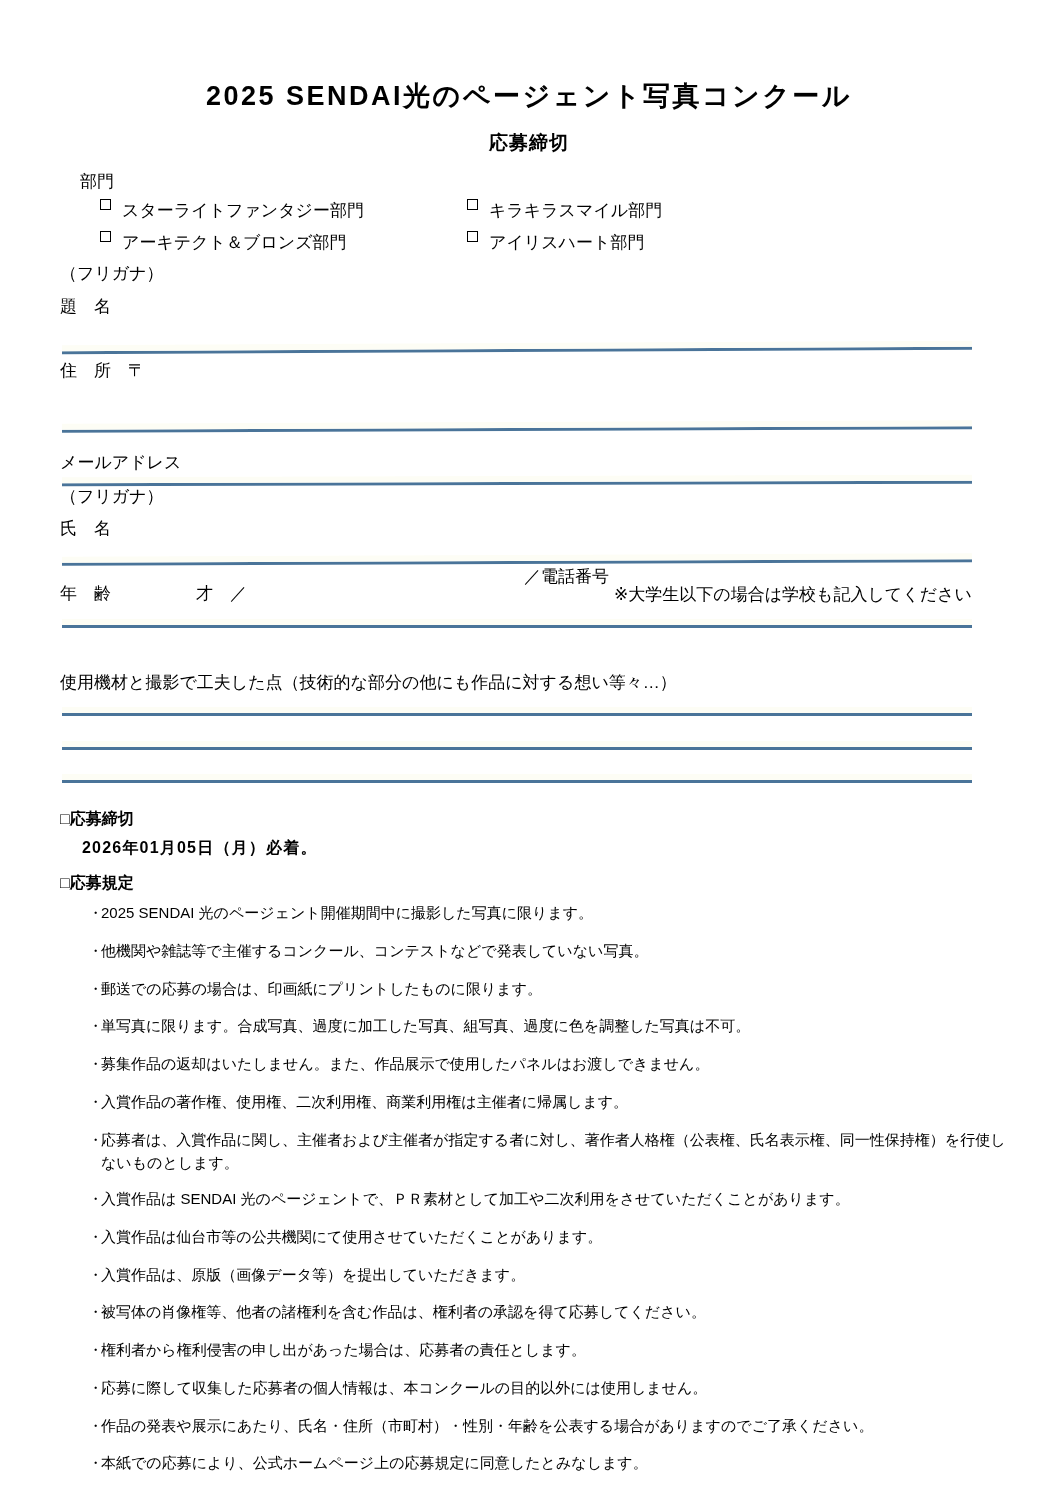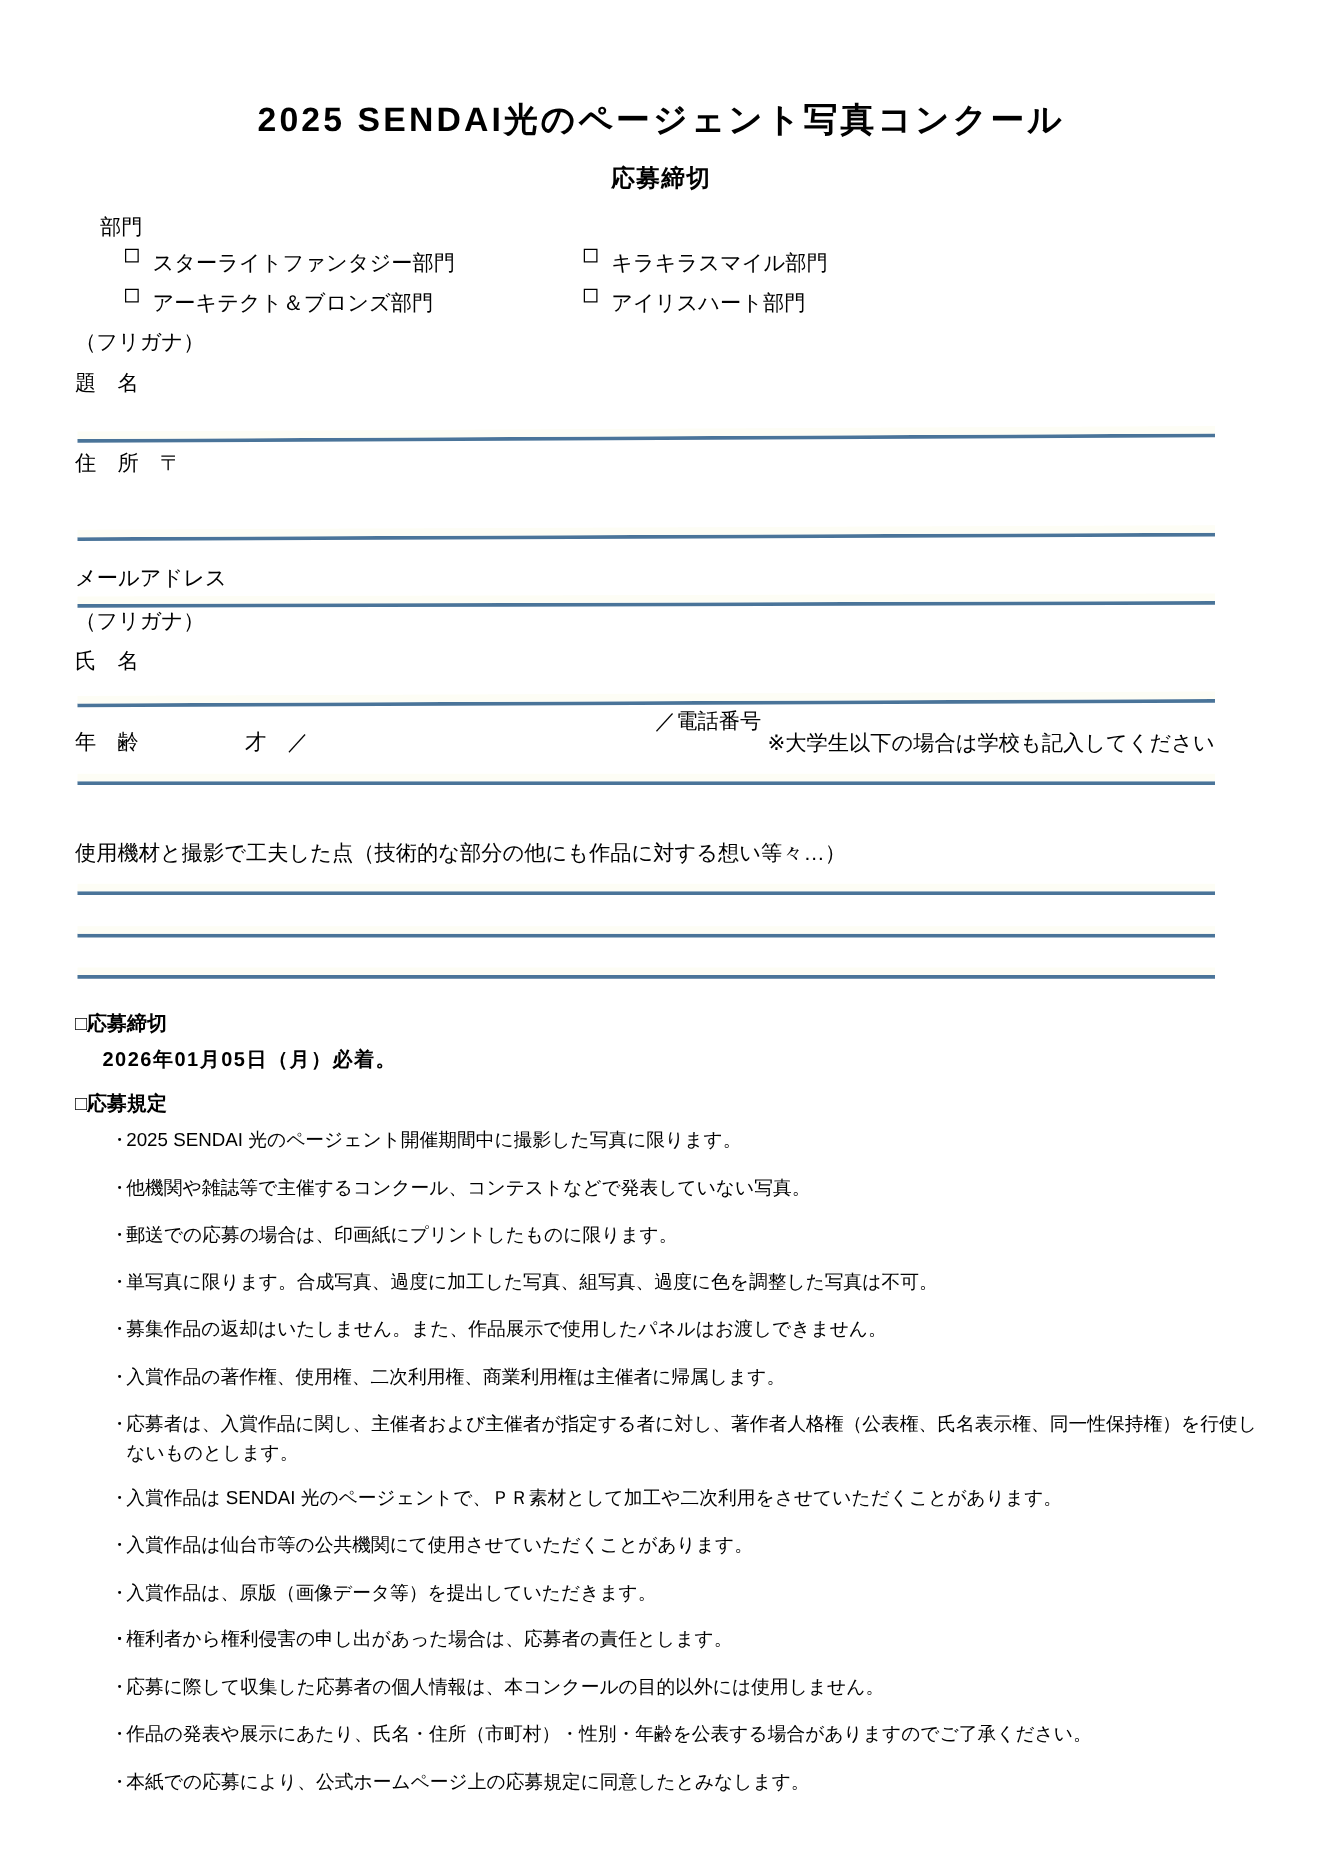--- a/index.html
+++ b/index.html
@@ -220,20 +220,20 @@
       <div class="rule-item"><span class="bullet">・</span><span>2025 SENDAI 光のページェント開催期間中に撮影した写真に限ります。</span></div>
       <div class="rule-item"><span class="bullet">・</span><span>他機関や雑誌等で主催するコンクール、コンテストなどで発表していない写真。</span></div>
       <div class="rule-item"><span class="bullet">・</span><span>郵送での応募の場合は、印画紙にプリントしたものに限ります。</span></div>
       <div class="rule-item"><span class="bullet">・</span><span>単写真に限ります。合成写真、過度に加工した写真、組写真、過度に色を調整した写真は不可。</span></div>
       <div class="rule-item"><span class="bullet">・</span><span>募集作品の返却はいたしません。また、作品展示で使用したパネルはお渡しできません。</span></div>
       <div class="rule-item"><span class="bullet">・</span><span>入賞作品の著作権、使用権、二次利用権、商業利用権は主催者に帰属します。</span></div>
       <div class="rule-item wrap"><span class="bullet">・</span><span>応募者は、入賞作品に関し、主催者および主催者が指定する者に対し、著作者人格権（公表権、氏名表示権、同一性保持権）を行使しないものとします。</span></div>
       <div class="rule-item"><span class="bullet">・</span><span>入賞作品は SENDAI 光のページェントで、ＰＲ素材として加工や二次利用をさせていただくことがあります。</span></div>
       <div class="rule-item"><span class="bullet">・</span><span>入賞作品は仙台市等の公共機関にて使用させていただくことがあります。</span></div>
       <div class="rule-item"><span class="bullet">・</span><span>入賞作品は、原版（画像データ等）を提出していただきます。</span></div>
-      <div class="rule-item"><span class="bullet">・</span></div>
+      <div class="rule-item"><span class="bullet">・</span><span>被写体の肖像権等、他者の諸権利を含む作品は、権利者の承認を得て応募してください。</span></div>
       <div class="rule-item"><span class="bullet">・</span><span>権利者から権利侵害の申し出があった場合は、応募者の責任とします。</span></div>
       <div class="rule-item"><span class="bullet">・</span><span>応募に際して収集した応募者の個人情報は、本コンクールの目的以外には使用しません。</span></div>
       <div class="rule-item"><span class="bullet">・</span><span>作品の発表や展示にあたり、氏名・住所（市町村）・性別・年齢を公表する場合がありますのでご了承ください。</span></div>
       <div class="rule-item"><span class="bullet">・</span><span>本紙での応募により、公式ホームページ上の応募規定に同意したとみなします。</span></div>
     </div>
 
 </div>
 
 </body></html>

